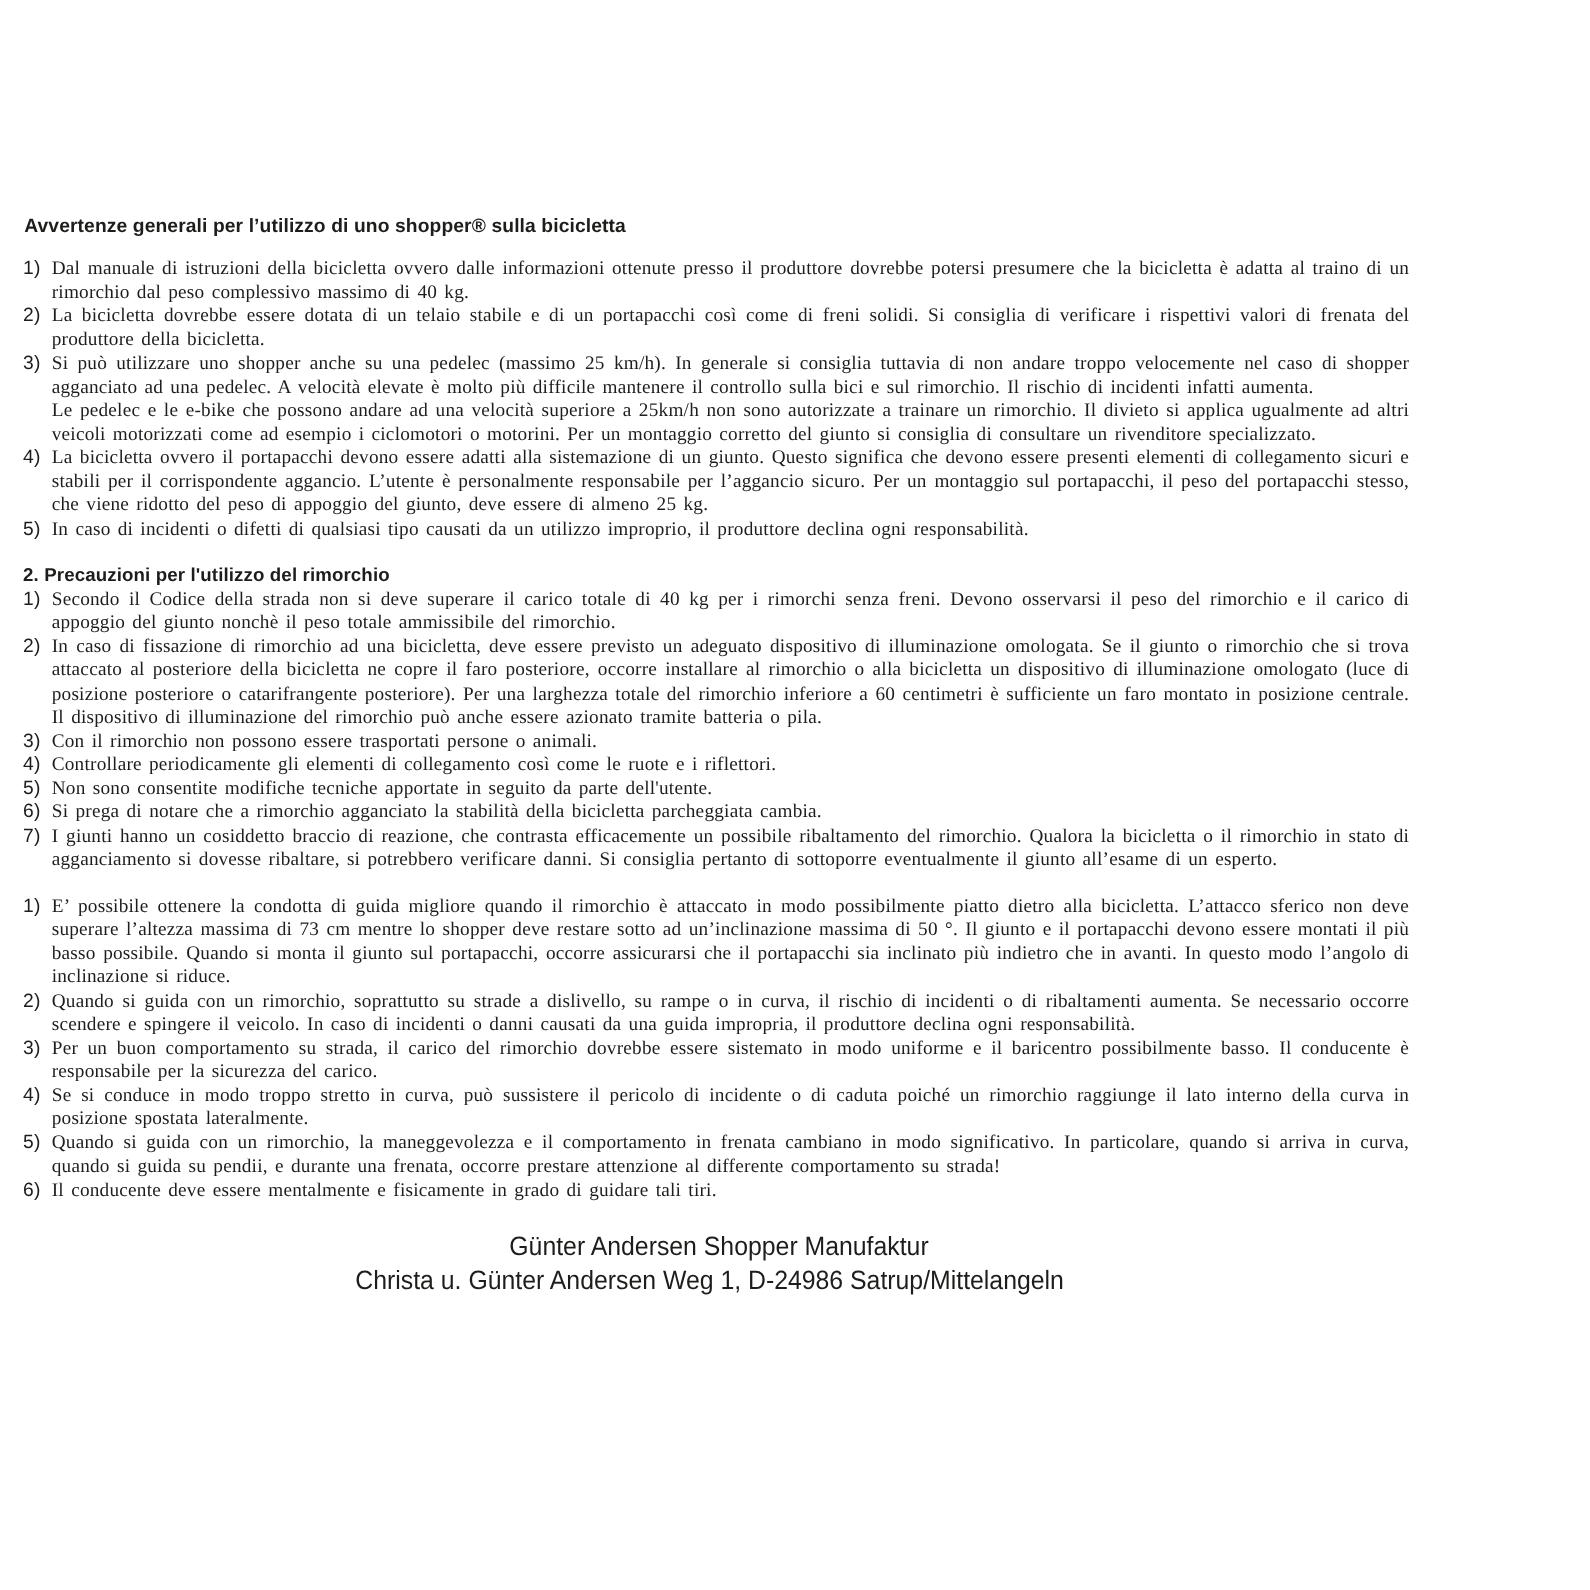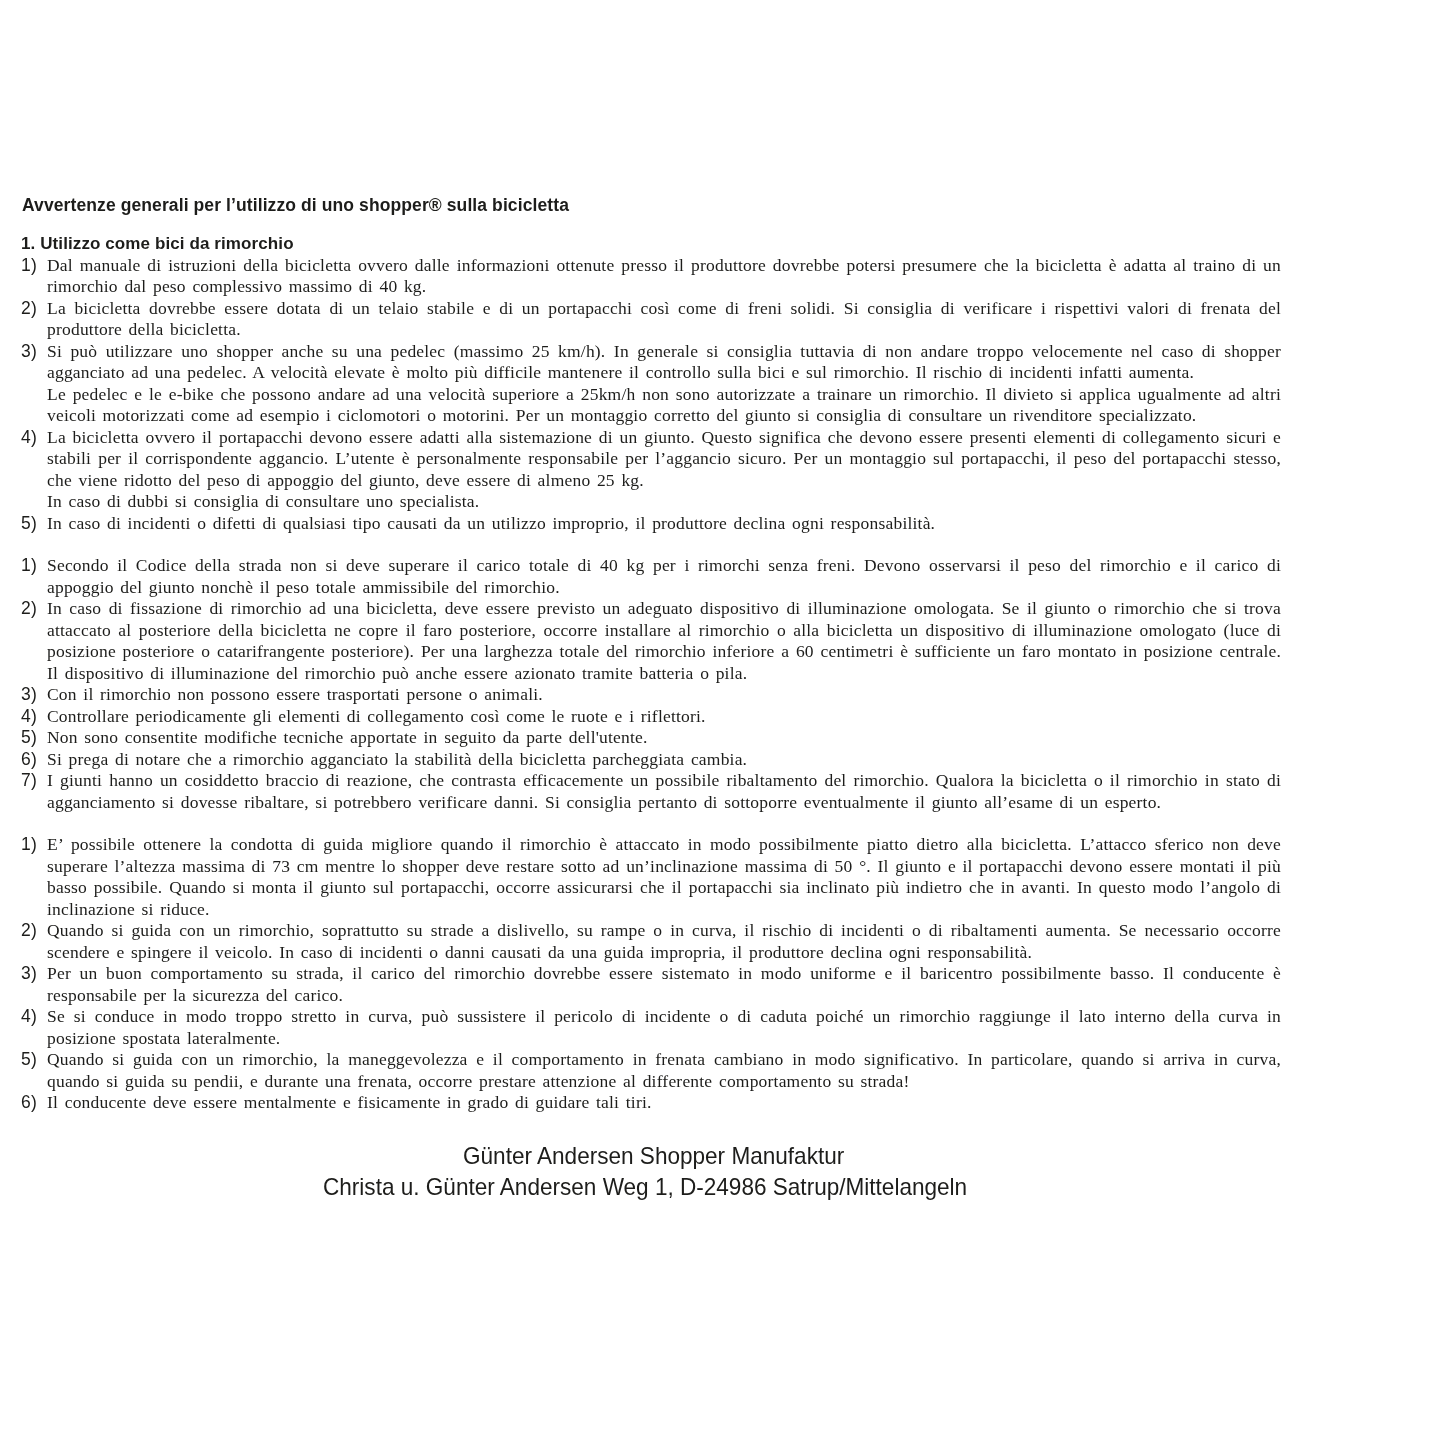--- a/index.html
+++ b/index.html
@@ -68,21 +68,20 @@
   footer.doc-footer .contact-line { margin-top: 7px; }
 </style>
 </head>
 <body>
 
 <div class="page">
 
   <h1 class="doc-title">Avvertenze generali per l’utilizzo di uno shopper® sulla bicicletta</h1>
 
   <section class="doc-section">
-    <h2 class="section-heading">1. Utilizzo come bici da rimorchio</h2>
     <div class="item">
       <span class="num">1)</span>
       <div class="body">
           <p>Dal manuale di istruzioni della bicicletta ovvero dalle informazioni ottenute presso il produttore dovrebbe potersi presumere che la bicicletta è adatta al traino di un rimorchio dal peso complessivo massimo di 40 kg.</p>
         </div>
     </div>
     <div class="item">
       <span class="num">2)</span>
       <div class="body">
           <p>La bicicletta dovrebbe essere dotata di un telaio stabile e di un portapacchi così come di freni solidi. Si consiglia di verificare i rispettivi valori di frenata del produttore della bicicletta.</p>
@@ -92,32 +91,32 @@
       <span class="num">3)</span>
       <div class="body">
         <p>Si può utilizzare uno shopper anche su una pedelec (massimo 25 km/h). In generale si consiglia tuttavia di non andare troppo velocemente nel caso di shopper agganciato ad una pedelec. A velocità elevate è molto più difficile mantenere il controllo sulla bici e sul rimorchio. Il rischio di incidenti infatti aumenta.</p>
         <p>Le pedelec e le e-bike che possono andare ad una velocità superiore a 25km/h non sono autorizzate a trainare un rimorchio. Il divieto si applica ugualmente ad altri veicoli motorizzati come ad esempio i ciclomotori o motorini. Per un montaggio corretto del giunto si consiglia di consultare un rivenditore specializzato.</p>
       </div>
     </div>
     <div class="item">
       <span class="num">4)</span>
       <div class="body">
         <p>La bicicletta ovvero il portapacchi devono essere adatti alla sistemazione di un giunto. Questo significa che devono essere presenti elementi di collegamento sicuri e stabili per il corrispondente aggancio. L’utente è personalmente responsabile per l’aggancio sicuro. Per un montaggio sul portapacchi, il peso del portapacchi stesso, che viene ridotto del peso di appoggio del giunto,  deve essere di almeno 25 kg.</p>
-        <p>In caso di dubbi si consiglia di consultare uno specialista.</p>
       </div>
     </div>
     <div class="item">
       <span class="num">5)</span>
       <div class="body">
           <p>In caso di incidenti o difetti di qualsiasi tipo causati da un utilizzo improprio, il produttore declina ogni responsabilità.</p>
         </div>
     </div>
   </section>
 
   <section class="doc-section">
+    <h2 class="section-heading">2. Precauzioni per l'utilizzo del rimorchio</h2>
     <div class="item">
       <span class="num">1)</span>
       <div class="body">
           <p>Secondo il Codice della strada non si deve superare il carico totale di 40 kg per i rimorchi senza freni. Devono osservarsi il peso del rimorchio e il carico di appoggio del giunto nonchè il peso totale ammissibile del rimorchio.</p>
         </div>
     </div>
     <div class="item">
       <span class="num">2)</span>
       <div class="body">
           <p>In caso di fissazione di rimorchio ad una bicicletta, deve essere previsto un adeguato dispositivo di  illuminazione omologata. Se il giunto o rimorchio che si trova attaccato al posteriore della bicicletta ne copre il faro posteriore, occorre installare al rimorchio o alla bicicletta un dispositivo di illuminazione omologato (luce di posizione posteriore o catarifrangente posteriore). Per una larghezza totale del rimorchio inferiore a 60 centimetri è sufficiente un faro montato in posizione centrale. Il dispositivo di illuminazione del rimorchio può anche essere azionato tramite batteria o pila.</p>

